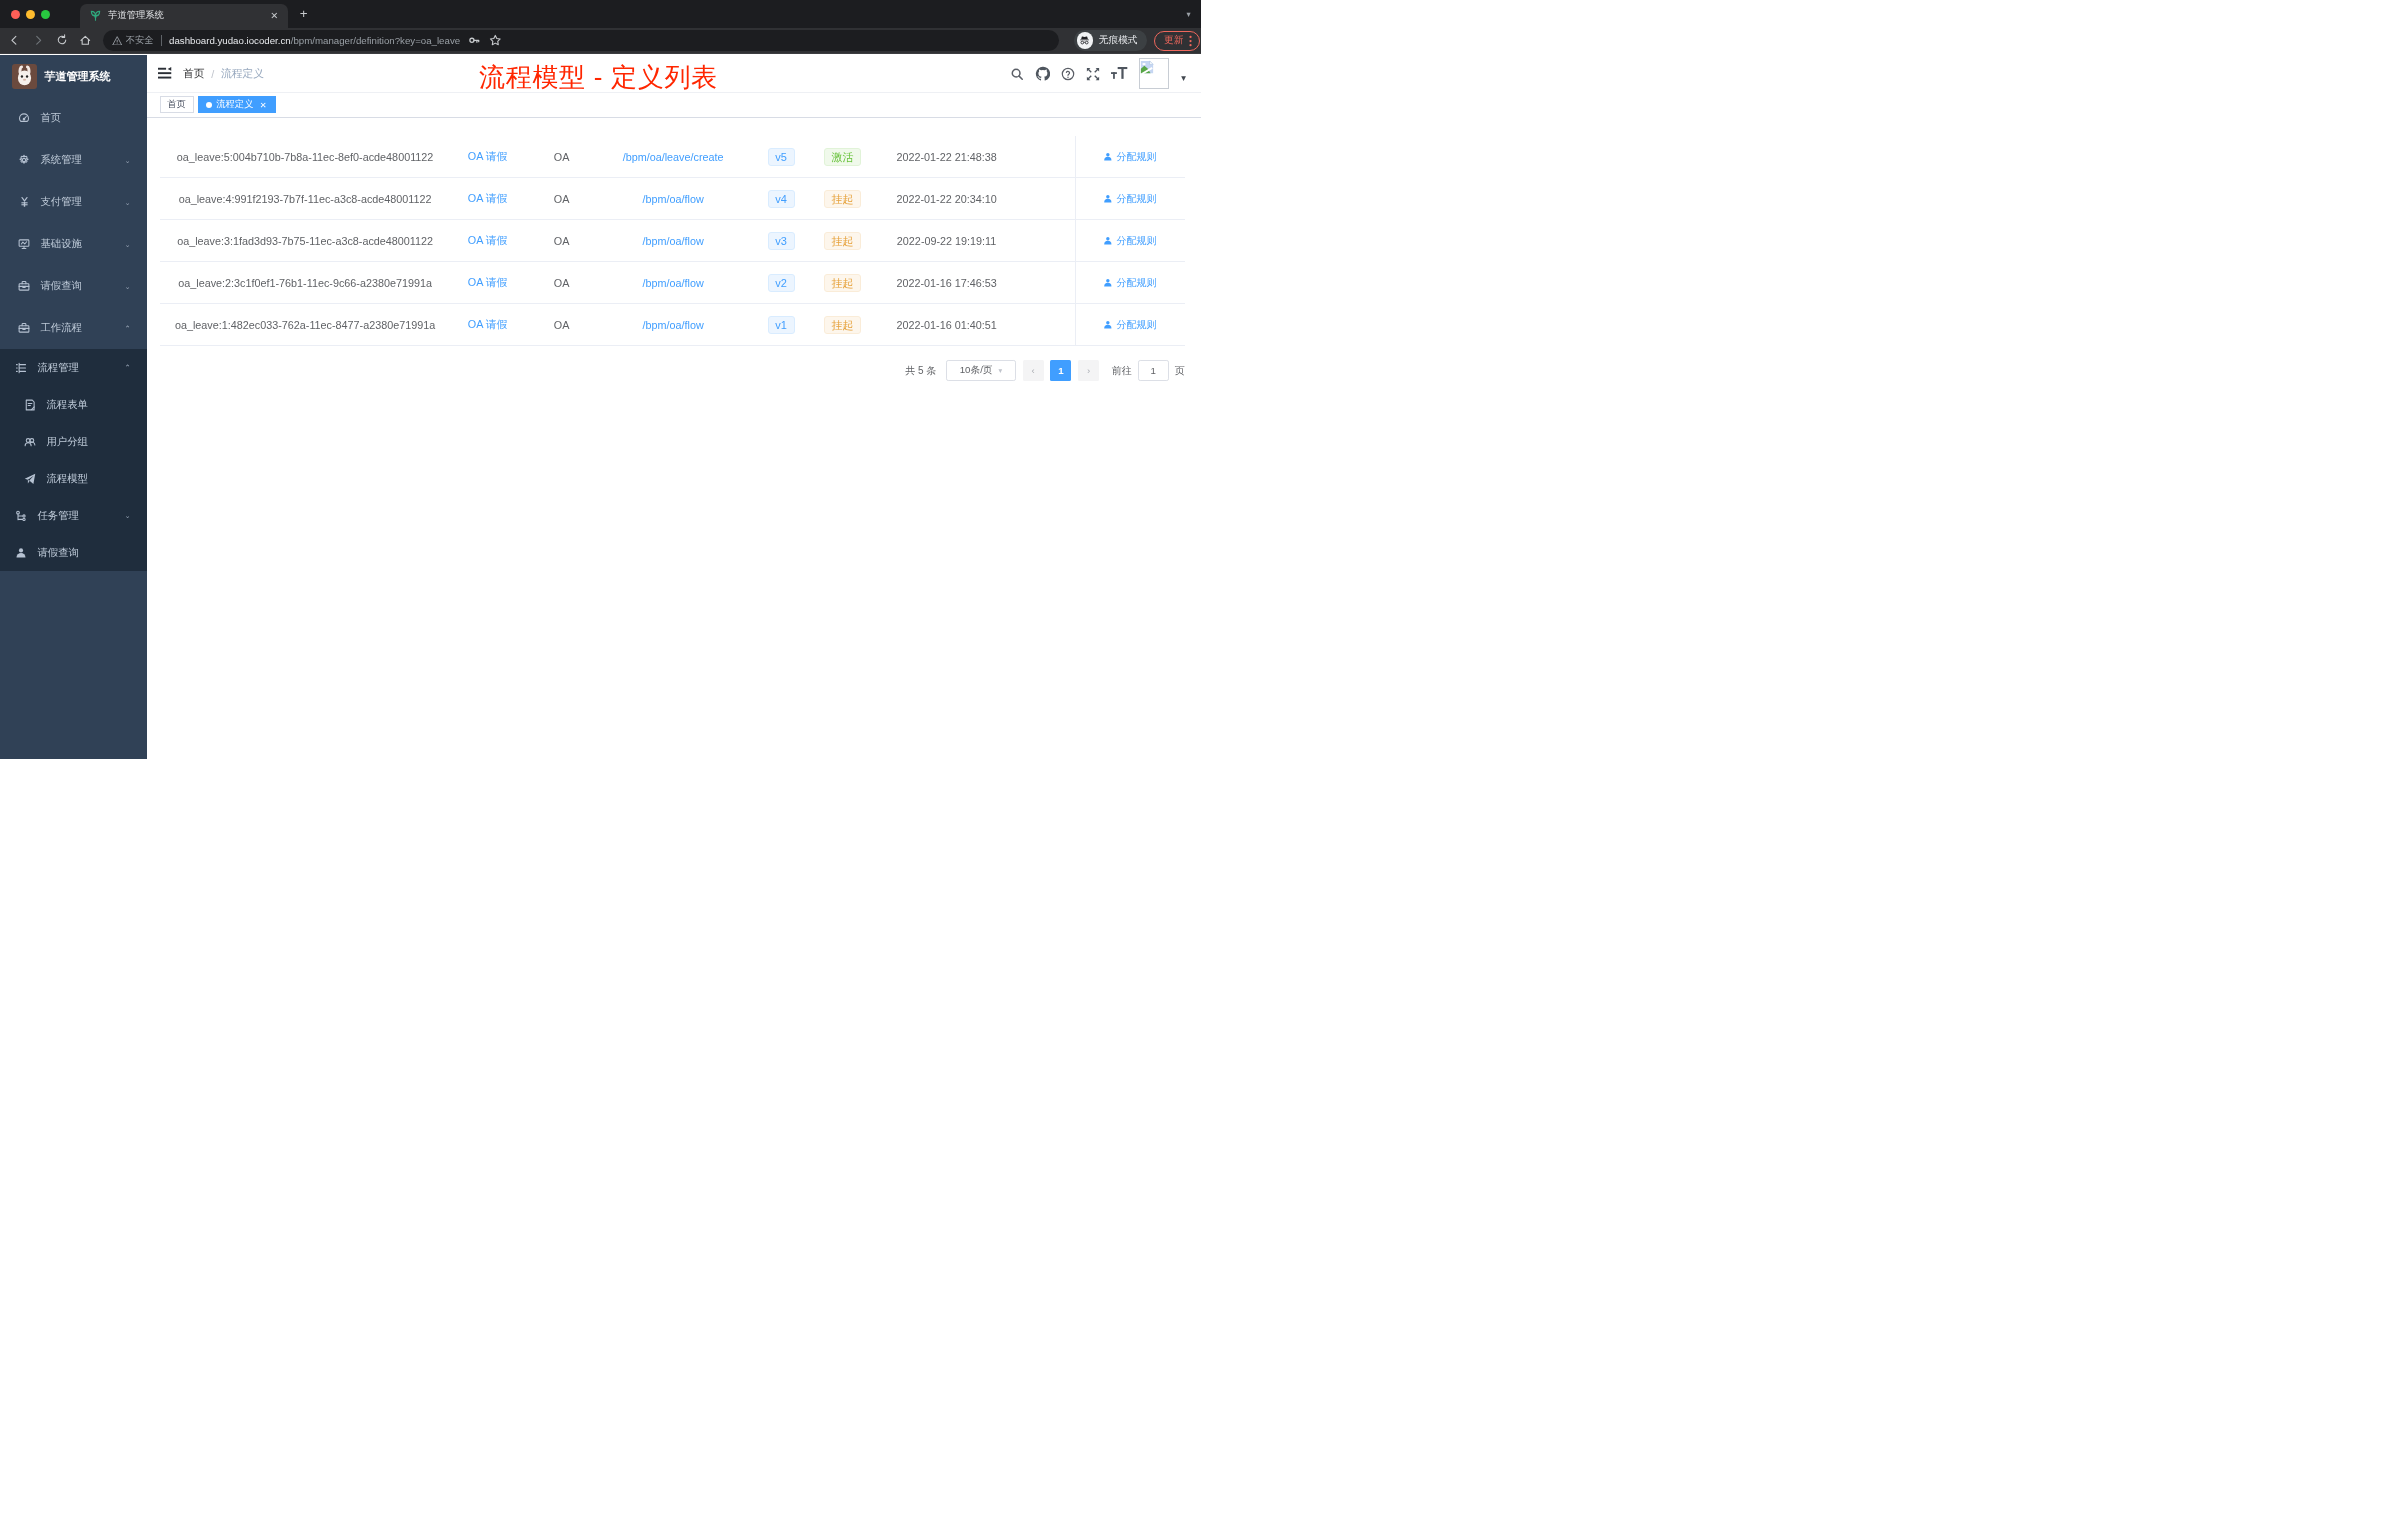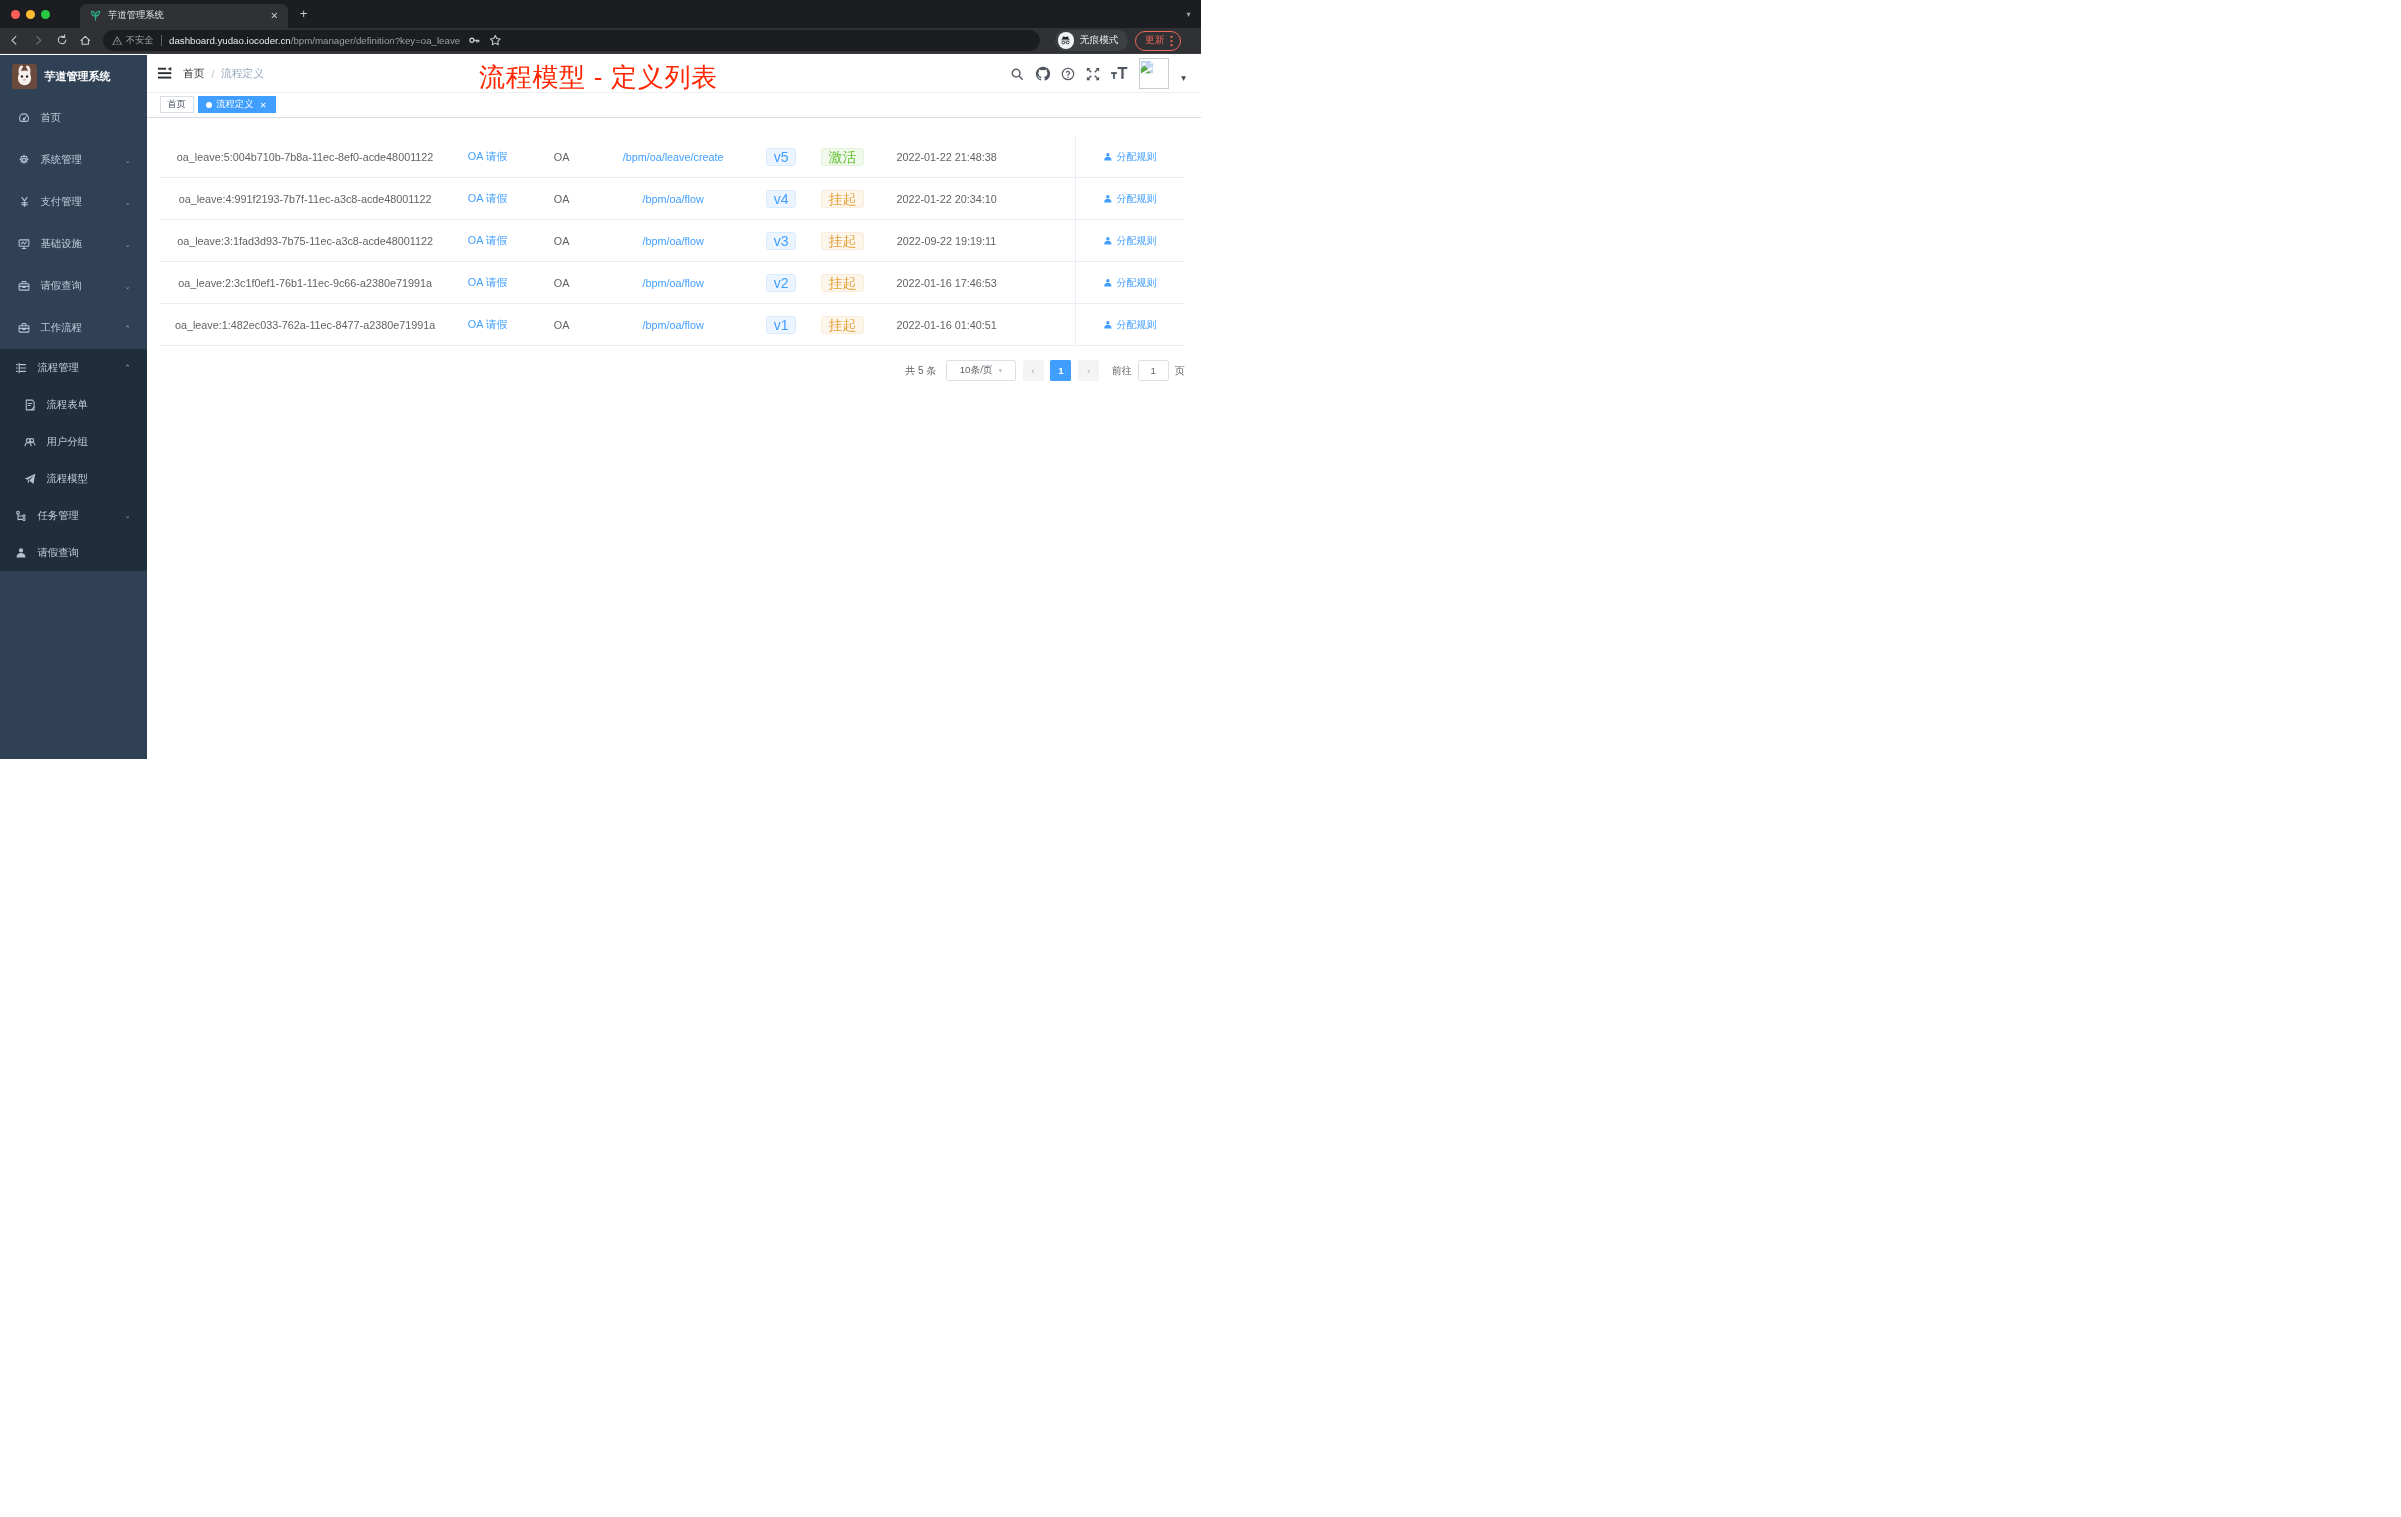--- a/index.html
+++ b/index.html
@@ -23,21 +23,21 @@
   .navbtn{width:19.3px;height:19.3px;display:flex;align-items:center;justify-content:center;color:#c7cacd;margin-left:4.5px;flex:none;}
   .navbtn.dim{color:#70757a;}
   .omnibox{height:21px;flex:1;margin:0 7.4px;background:#1c1d20;border-radius:10.4px;display:flex;align-items:center;padding:0 9px;min-width:0;}
   .omni-warn{display:flex;align-items:center;color:#9aa0a6;font-size:9.3px;gap:3.7px;flex:none;}
   .omni-sep{width:0.7px;height:11px;background:#5f6368;margin:0 7.4px;flex:none;}
   .omni-url{font-size:9.7px;color:#e8eaed;white-space:nowrap;overflow:hidden;}
   .omni-url .path{color:#9aa0a6;}
   .omni-right{display:flex;align-items:center;gap:9px;margin-left:7.4px;color:#c7cacd;flex:none;}
   .incog-chip{display:flex;align-items:center;gap:6px;background:#3c4043;border-radius:10.4px;height:21px;padding:0 9px 0 3px;color:#e8eaed;font-size:9.7px;margin:0 7.4px;flex:none;}
   .incog-badge{width:16.3px;height:16.3px;border-radius:50%;background:#f1f3f4;display:flex;align-items:center;justify-content:center;color:#202124;}
-  .update-pill{display:flex;align-items:center;gap:6px;border:1.1px solid #ee675c;color:#ee675c;border-radius:11px;height:20px;padding:0 6.7px 0 9px;font-size:9.7px;margin-right:20px;flex:none;}
+  .update-pill{display:flex;align-items:center;gap:6px;border:1.1px solid #ee675c;color:#ee675c;border-radius:11px;height:20px;padding:0 6.7px 0 9px;font-size:9.7px;margin-right:1px;flex:none;}
 
   
   .app{position:absolute;left:0;top:55px;width:100%;bottom:0;display:flex;}
   .sidebar{width:147px;flex:none;background:#304156;color:#bfcbd9;position:relative;}
   .logo-row{height:42px;display:flex;align-items:center;padding-left:12px;gap:7.4px;}
   .logo-avatar{width:25px;height:25px;border-radius:3px;flex:none;overflow:hidden;}
   .logo-name{color:#fff;font-size:11px;font-weight:700;white-space:nowrap;}
   .menu{display:flex;flex-direction:column;}
   .mi{display:flex;align-items:center;height:42px;font-size:10.4px;cursor:pointer;position:relative;}
   .mi .ico{width:12px;display:flex;justify-content:center;color:#b6c2d2;flex:none;}
@@ -70,21 +70,21 @@
   .content{flex:1;background:#fff;padding:18.6px 16.3px 0 12.6px;overflow:hidden;}
   .table{position:relative;width:100%;font-size:10.8px;color:#606266;}
   .thead{display:flex;height:33px;background:#f8f8f9;border-bottom:0.7px solid #dfe6ec;align-items:center;font-weight:700;color:#515a6e;font-size:10.8px;}
   .trow{display:flex;height:42px;border-bottom:0.7px solid #ebeef5;align-items:center;background:#fff;}
   .cell{display:flex;align-items:center;justify-content:center;text-align:center;flex:none;padding:0 3px;overflow:hidden;}
   .c0{width:291px;}.c1{width:74px;}.c2{width:74px;}.c3{width:149px;}.c4{width:67px;}.c5{width:56px;}.c6{width:152px;}
   .cfill{flex:1;}
   .c7{width:110px;}
   .vline{position:absolute;top:0;bottom:0;left:915px;width:0.7px;background:#ebeef5;z-index:3;}
   .link{color:#409eff;cursor:pointer;}
-  .badge{height:18px;line-height:16.3px;padding:0 6.7px;border-radius:3px;font-size:14px;border:0.7px solid transparent;}
+  .badge{height:18px;line-height:16.3px;padding:0 6.7px;border-radius:3px;font-size:11px;border:0.7px solid transparent;}
   .badge.version{background:#ecf5ff;border-color:#d9ecff;color:#409eff;}
   .badge.success{background:#f0f9eb;border-color:#e1f3d8;color:#67c23a;}
   .badge.warning{background:#fdf6ec;border-color:#faecd8;color:#e6a23c;}
   .action-link{display:flex;align-items:center;gap:3.7px;color:#409eff;font-size:10px;cursor:pointer;}
 
   .pagination{display:flex;align-items:center;justify-content:flex-end;margin-top:14px;gap:6.7px;font-size:10px;color:#606266;}
   .pg-total{margin-right:3px;}
   .pg-select{width:70px;height:21px;border:0.7px solid #dcdfe6;border-radius:2.2px;display:flex;align-items:center;justify-content:center;gap:6px;color:#606266;font-size:9.7px;cursor:pointer;}
   .pg-select .sel-caret{color:#c0c4cc;font-size:7.4px;}
   .pg-btn{width:21px;height:21px;background:#f4f4f5;border-radius:1.5px;display:flex;align-items:center;justify-content:center;color:#a8abb2;font-size:9.7px;cursor:pointer;}

